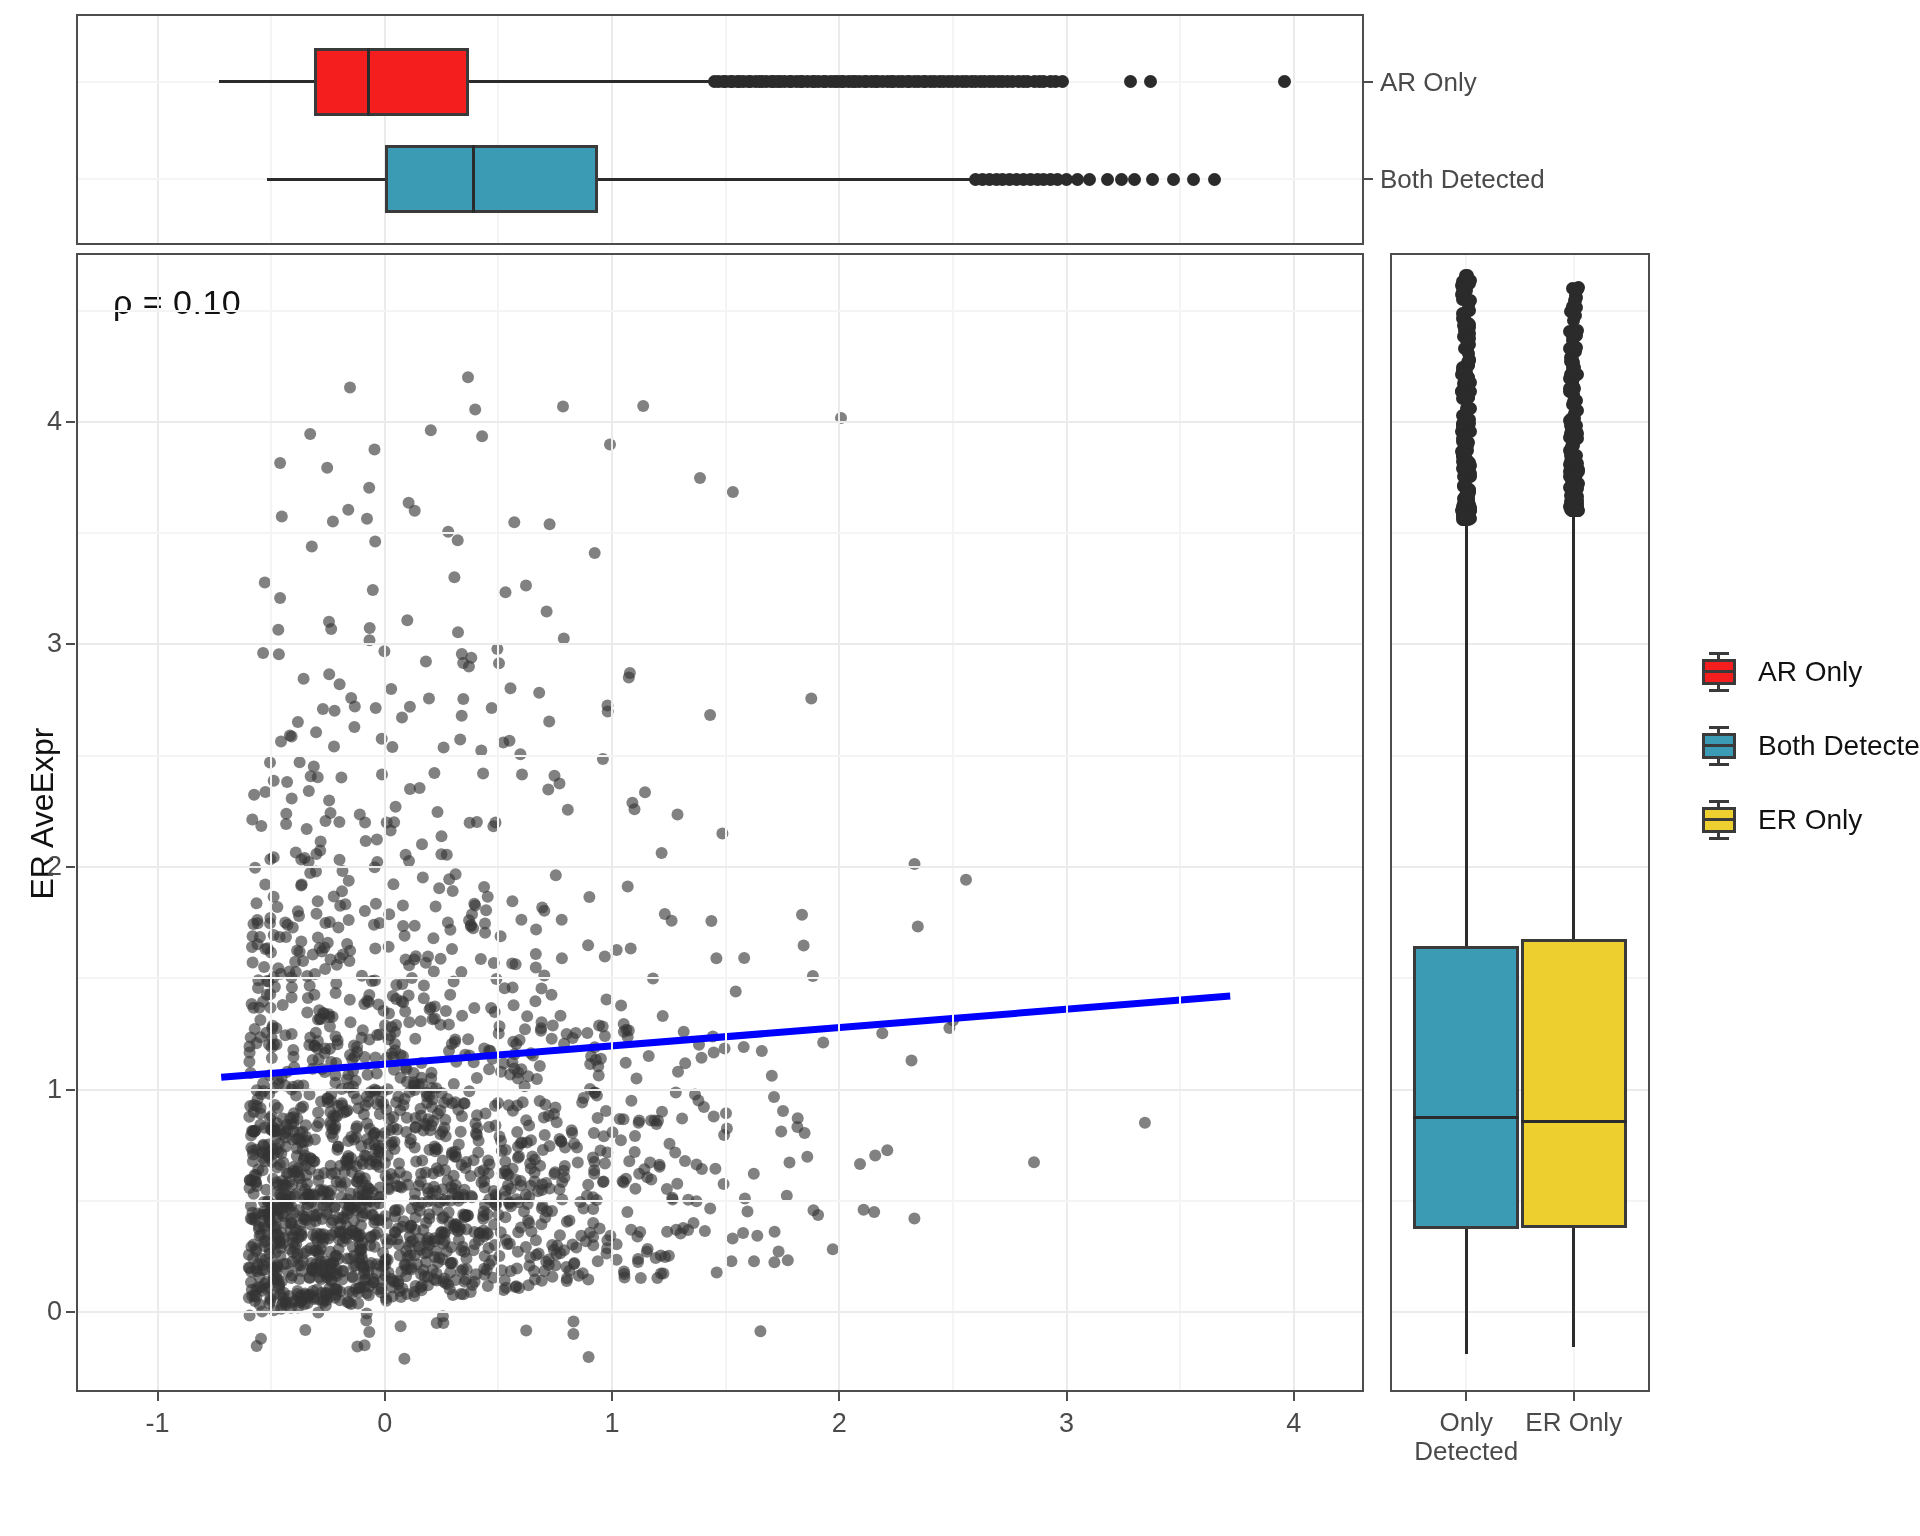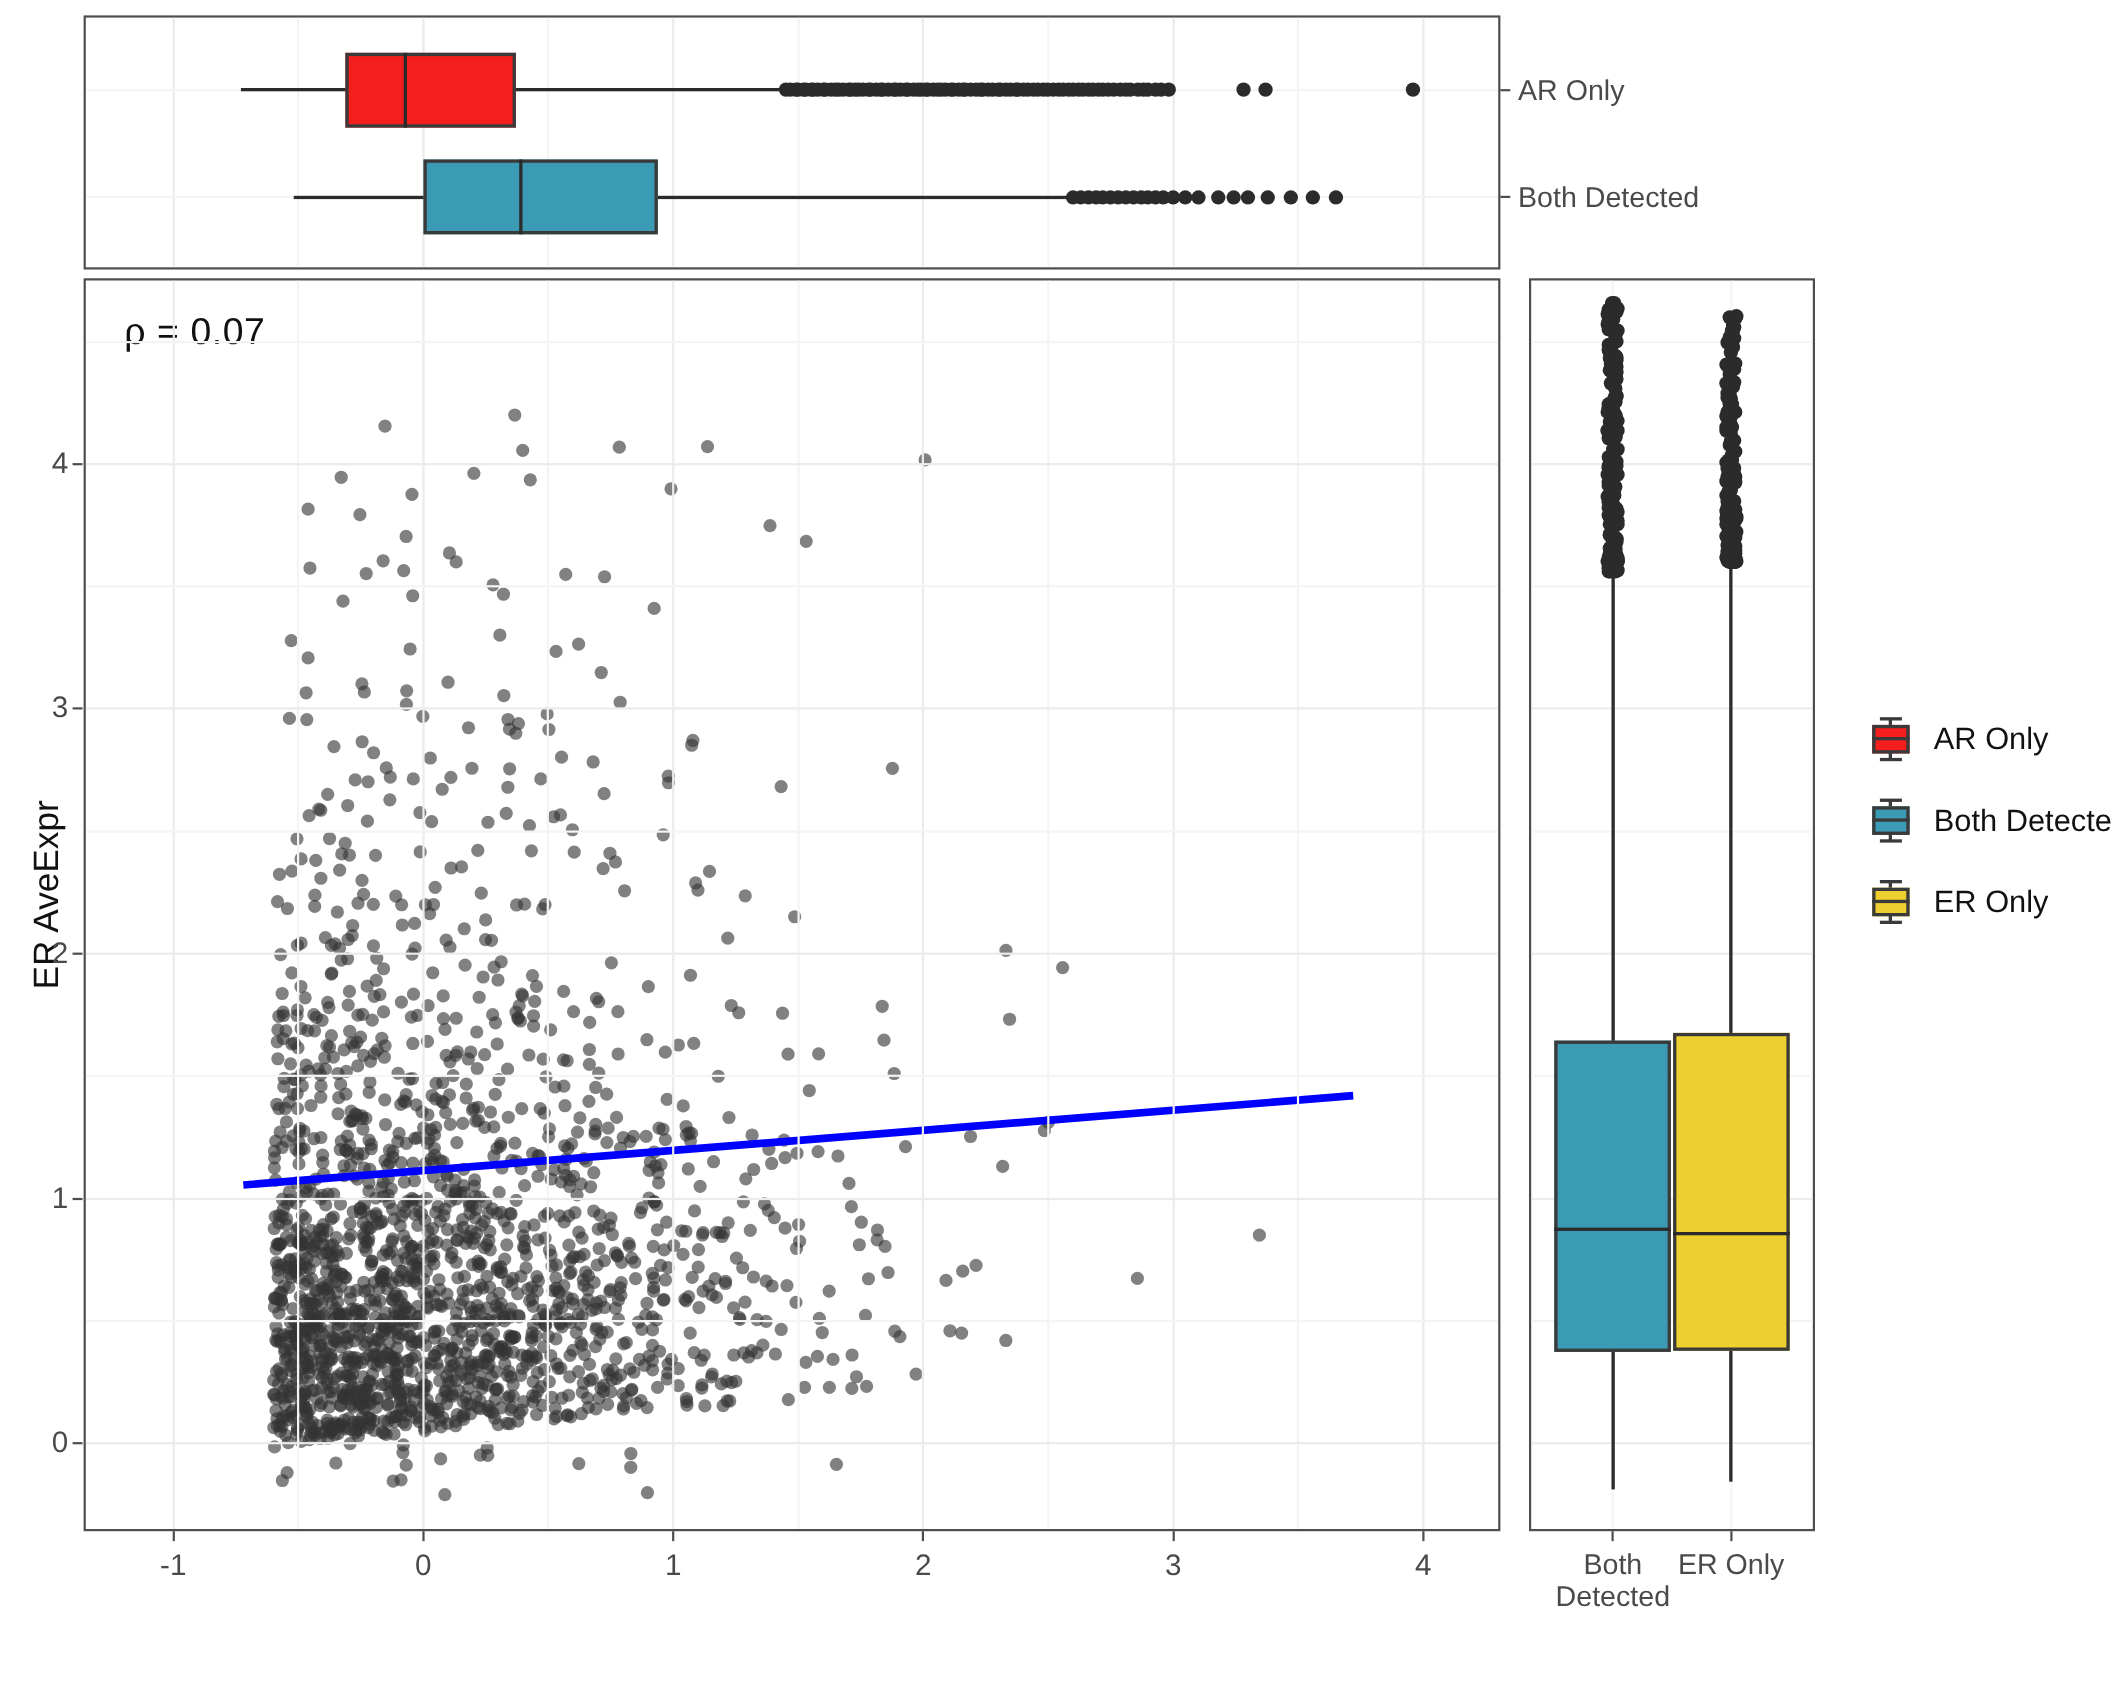--- a/index.html
+++ b/index.html
@@ -2280,21 +2280,21 @@
           <circle cx="474.2" cy="990.0" r="6" fill="#333333" fill-opacity="0.62"></circle>
           <circle cx="366.9" cy="945.4" r="6" fill="#333333" fill-opacity="0.62"></circle>
           <circle cx="217.8" cy="597.4" r="6" fill="#333333" fill-opacity="0.62"></circle>
           <circle cx="353.9" cy="852.1" r="6" fill="#333333" fill-opacity="0.62"></circle>
           <circle cx="186.5" cy="960.0" r="6" fill="#333333" fill-opacity="0.62"></circle>
           <circle cx="239.7" cy="1016.4" r="6" fill="#333333" fill-opacity="0.62"></circle>
           <circle cx="314.0" cy="798.6" r="6" fill="#333333" fill-opacity="0.62"></circle>
         </g>
         <line x1="143.2" y1="822.3" x2="1152.2" y2="741.1" stroke="#0000ff" stroke-width="7"></line>
       </svg>
-    <div class="rho-label">ρ = 0.07</div>
+    <div class="rho-label">ρ = 0.10</div>
   <div class="gridline-v" style="left: 78.5398px;"></div>
       <div class="gridline-v" style="left: 305.796px;"></div>
       <div class="gridline-v" style="left: 533.053px;"></div>
       <div class="gridline-v" style="left: 760.31px;"></div>
       <div class="gridline-v" style="left: 987.566px;"></div>
       <div class="gridline-v" style="left: 1214.82px;"></div>
       <div class="gridline-v minor" style="left: 192.168px;"></div>
       <div class="gridline-v minor" style="left: 419.425px;"></div>
       <div class="gridline-v minor" style="left: 646.681px;"></div>
       <div class="gridline-v minor" style="left: 873.938px;"></div>
@@ -2700,21 +2700,21 @@
         </div>
         <div class="legend-label">ER Only</div>
       </div>
     </div>
 
 <div class="top-axis-tick" style="left: 1364px; top: 80.83px;"></div>
     <div class="top-axis-label" style="left: 1380px; top: 68.83px;">AR Only</div>
     <div class="top-axis-tick" style="left: 1364px; top: 178.44px;"></div>
     <div class="top-axis-label" style="left: 1380px; top: 166.44px;">Both Detected</div>
     <div class="tick-mark-rp" style="left: 1465.24px;"></div>
-    <div class="rp-tick-label" style="left: 1466.24px; top: 1408px;">Both
+    <div class="rp-tick-label" style="left: 1466.24px; top: 1408px;">Only
 Detected</div>
     <div class="tick-mark-rp" style="left: 1572.76px;"></div>
     <div class="rp-tick-label" style="left: 1573.76px; top: 1408px;">ER Only</div>
     <div class="tick-mark-y" style="top: 1311.11px;"></div>
     <div class="y-tick-label" style="top: 1298.11px;">0</div>
     <div class="tick-mark-y" style="top: 1088.56px;"></div>
     <div class="y-tick-label" style="top: 1075.56px;">1</div>
     <div class="tick-mark-y" style="top: 866.01px;"></div>
     <div class="y-tick-label" style="top: 853.01px;">2</div>
     <div class="tick-mark-y" style="top: 643.461px;"></div>

